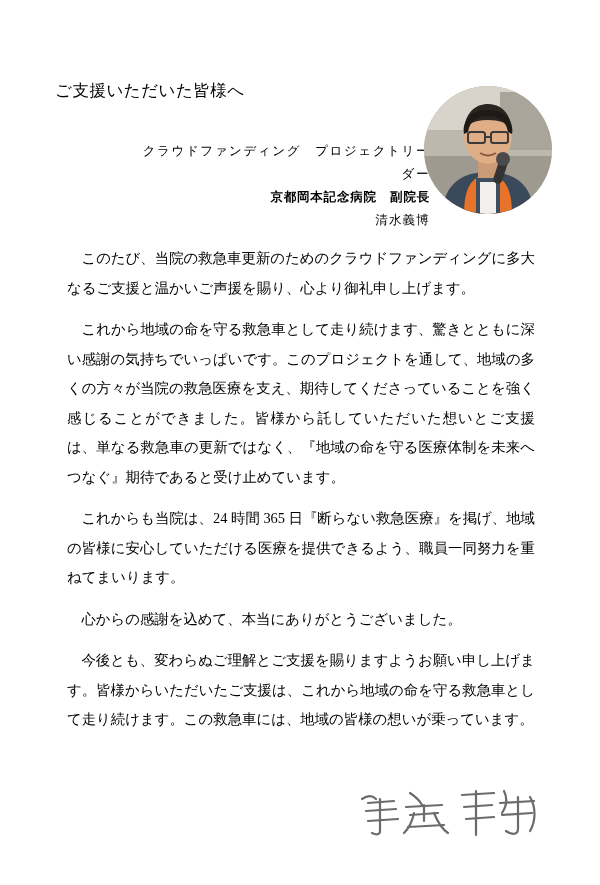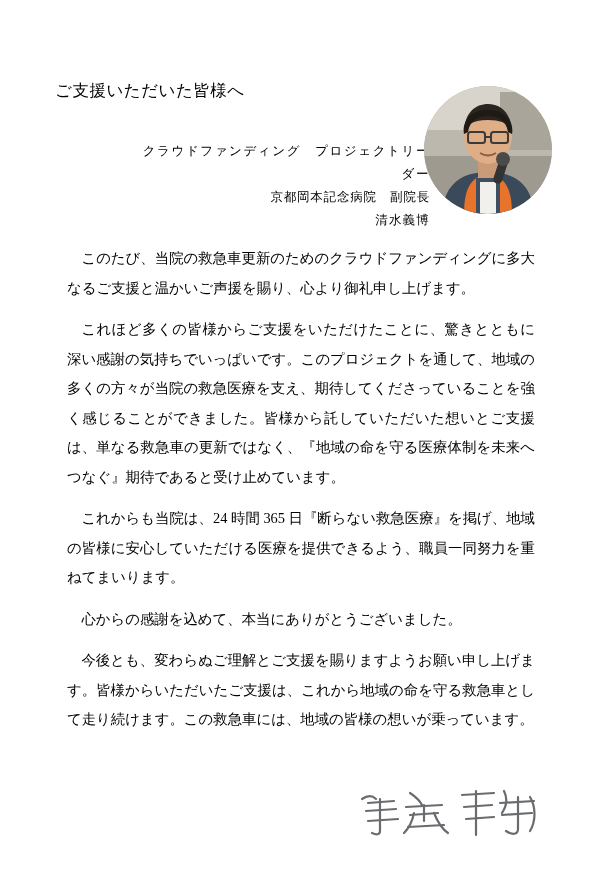--- a/index.html
+++ b/index.html
@@ -39,20 +39,21 @@
     font-size: 12.5px;
     line-height: 1.85;
     letter-spacing: 0.6px;
   }
   .signature-block .role {
     letter-spacing: 1.6px;
     margin-top: 8px;
   }
   .signature-block .hospital {
     letter-spacing: 0.8px;
+    font-weight: bold;
   }
   .signature-block .name {
     letter-spacing: 1.2px;
     font-family: Liberation Serif, serif;
   }
   .portrait {
     position: absolute;
     right: 48px;
     top: 86px;
     width: 128px;
@@ -134,21 +135,21 @@
         <path d="M56 67 Q64 72 72 67" stroke="#8a5c44" stroke-width="2" fill="none"></path>
 
         <rect x="72" y="72" width="9" height="26" rx="4.5" fill="#333" transform="rotate(18 76 85)"></rect>
         <circle cx="79" cy="73" r="7" fill="#4a4a4a"></circle>
       </g>
     </svg>
   </div>
 
   <div class="body-text">
     <p>このたび、当院の救急車更新のためのクラウドファンディングに多大なるご支援と温かいご声援を賜り、心より御礼申し上げます。</p>
-    <p>これほど多くの皆様からご支援をいただけたことに、驚きとともに深い感謝の気持ちでいっぱいです。このプロジェクトを通して、地域の多くの方々が当院の救急医療を支え、期待してくださっていることを強く感じることができました。皆様から託していただいた想いとご支援は、単なる救急車の更新ではなく、『地域の命を守る医療体制を未来へつなぐ』期待であると受け止めています。</p>
+    <p>これから地域の命を守る救急車として走り続けます、驚きとともに深い感謝の気持ちでいっぱいです。このプロジェクトを通して、地域の多くの方々が当院の救急医療を支え、期待してくださっていることを強く感じることができました。皆様から託していただいた想いとご支援は、単なる救急車の更新ではなく、『地域の命を守る医療体制を未来へつなぐ』期待であると受け止めています。</p>
     <p>これからも当院は、24 時間 365 日『断らない救急医療』を掲げ、地域の皆様に安心していただける医療を提供できるよう、職員一同努力を重ねてまいります。</p>
     <p>心からの感謝を込めて、本当にありがとうございました。</p>
     <p>今後とも、変わらぬご理解とご支援を賜りますようお願い申し上げます。皆様からいただいたご支援は、これから地域の命を守る救急車として走り続けます。この救急車には、地域の皆様の想いが乗っています。</p>
   </div>
 
   <div class="sign-image">
     <svg width="190" height="60" viewBox="0 0 190 60">
       <g fill="none" stroke="#55585c" stroke-width="2.2" stroke-linecap="round" stroke-linejoin="round">
         <path d="M8 16 C14 12 18 12 22 16"></path>
         <path d="M14 20 L40 18"></path>

